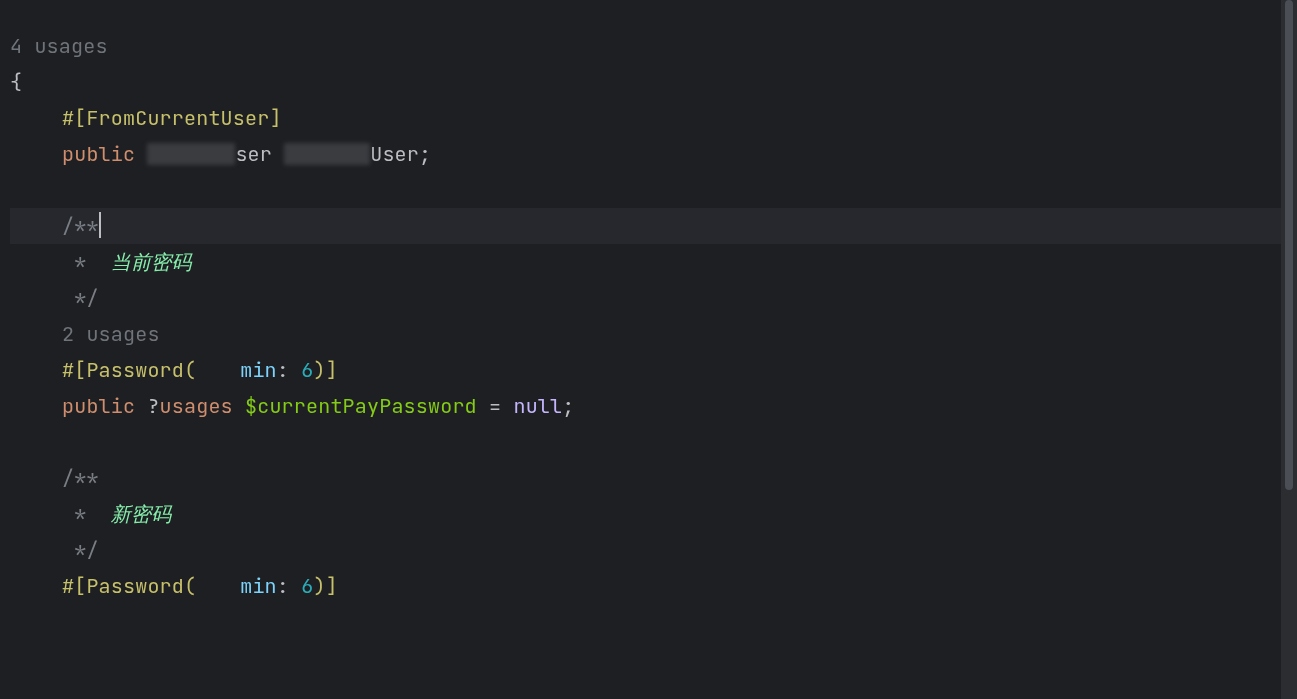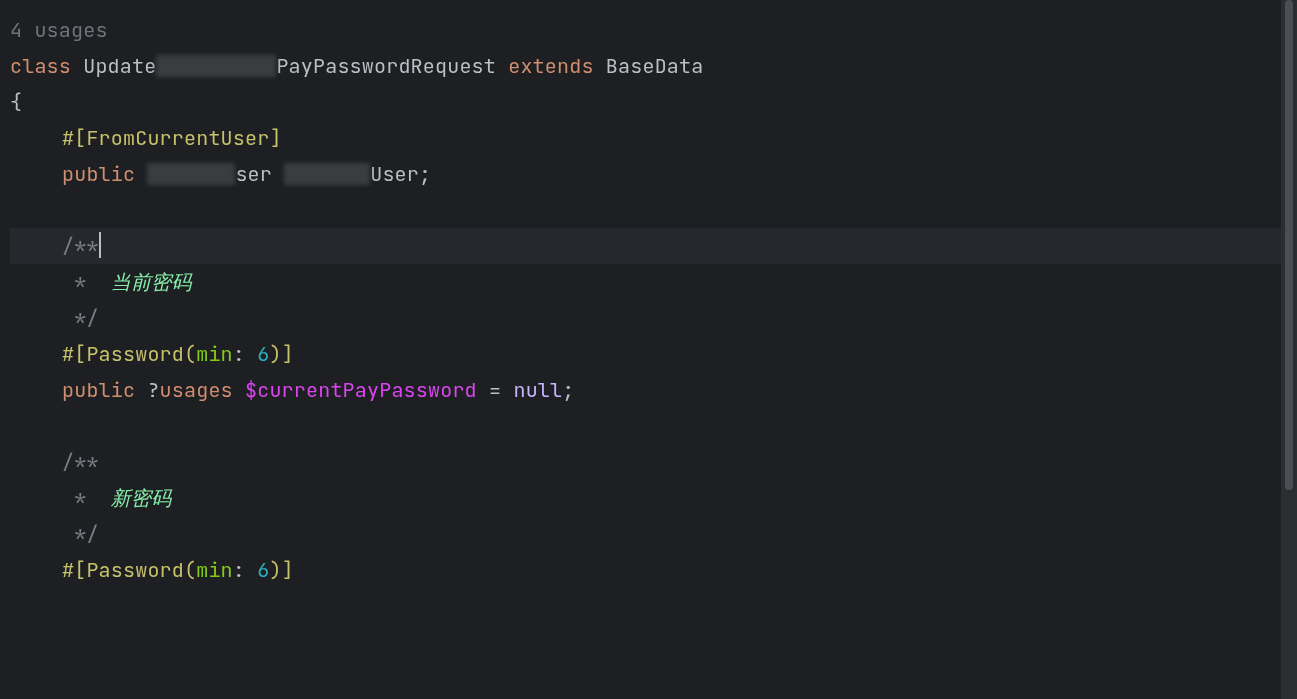--- a/index.html
+++ b/index.html
@@ -12,21 +12,21 @@
   }
   .editor-wrap {
     width: 1297px;
     height: 699px;
     display: flex;
     background: #1e1f22;
   }
   .code-area {
     flex: 1 1 auto;
     position: relative;
-    padding: 12px 0 0 10px;
+    padding: 28px 0 0 10px;
     text-align: right;
   }
   .scrollbar-track {
     width: 16px;
     height: 699px;
     background: #2b2d30;
     position: relative;
   }
   .scrollbar-thumb {
     position: absolute;
@@ -55,24 +55,24 @@
     background: #bcbec4;
     vertical-align: middle;
     margin-bottom: 2px;
   }
   .t-usages   { color: #6f737a; }
   .t-attr     { color: #c8c16b; }  
   .t-keyword  { color: #cf8e6e; }  
   .t-ident    { color: #bcbec4; }  
   .t-punct    { color: #bcbec4; }
   .t-brace    { color: #bcbec4; }
-  .t-var      { color: #d946ef; }  
+  .t-var      { color: #84cc16; }  
   .t-blockcmt { color: #7a7e85; }  
   .t-chinese  { color: #86efac; font-style: italic; }
-  .t-param    { color: #84cc16; }  
+  .t-param    { color: #7dd3fc; margin-left: 44px; }  
   .t-num      { color: #2aacb8; }  
   .t-null     { color: #c4b5fd; }  
   .t-censor   {
     display: inline-block;
     height: 22px;
     background: #3a3c40;
     border-radius: 2px;
     vertical-align: middle;
     filter: blur(2px);
   }
@@ -90,26 +90,20 @@
 
 <div class="editor-wrap">
   <div class="code-area">
     <div class="gutter-left"></div>
 
     <div class="line">
       <span class="t-usages">4 usages</span>
     </div>
 
 
-    <div class="line">
-      <span class="t-keyword">class</span><span> </span>
-      <span class="t-ident">Update</span><span class="t-censor" style="width:120px;"></span><span class="t-ident">PayPasswordRequest</span><span> </span>
-      <span class="t-keyword">extends</span><span> </span>
-      <span class="t-ident">BaseData</span>
-    </div>
 
     <div class="line">
       <span class="t-brace">{</span>
     </div>
 
     <div class="line in1">
       <span class="t-attr">#[FromCurrentUser]</span>
     </div>
 
     <div class="line in1">
@@ -125,20 +119,23 @@
     </div>
 
     <div class="line in1">
       <span class="t-blockcmt"> *</span><span>  </span><span class="t-chinese">当前密码</span>
     </div>
 
     <div class="line in1">
       <span class="t-blockcmt"> */</span>
     </div>
 
+    <div class="line in1">
+      <span class="t-usages">2 usages</span>
+    </div>
 
     <div class="line in1">
       <span class="t-attr">#[Password(</span><span class="t-param">min</span><span class="t-ident">: </span><span class="t-num">6</span><span class="t-attr">)]</span>
     </div>
 
 
     <div class="line in1">
       <span class="t-keyword">public</span><span> </span><span class="t-ident">?</span><span class="t-keyword">usages</span><span> </span><span class="t-var">$currentPayPassword</span><span class="t-ident"> = </span><span class="t-null">null</span><span class="t-punct">;</span>
     </div>
 

